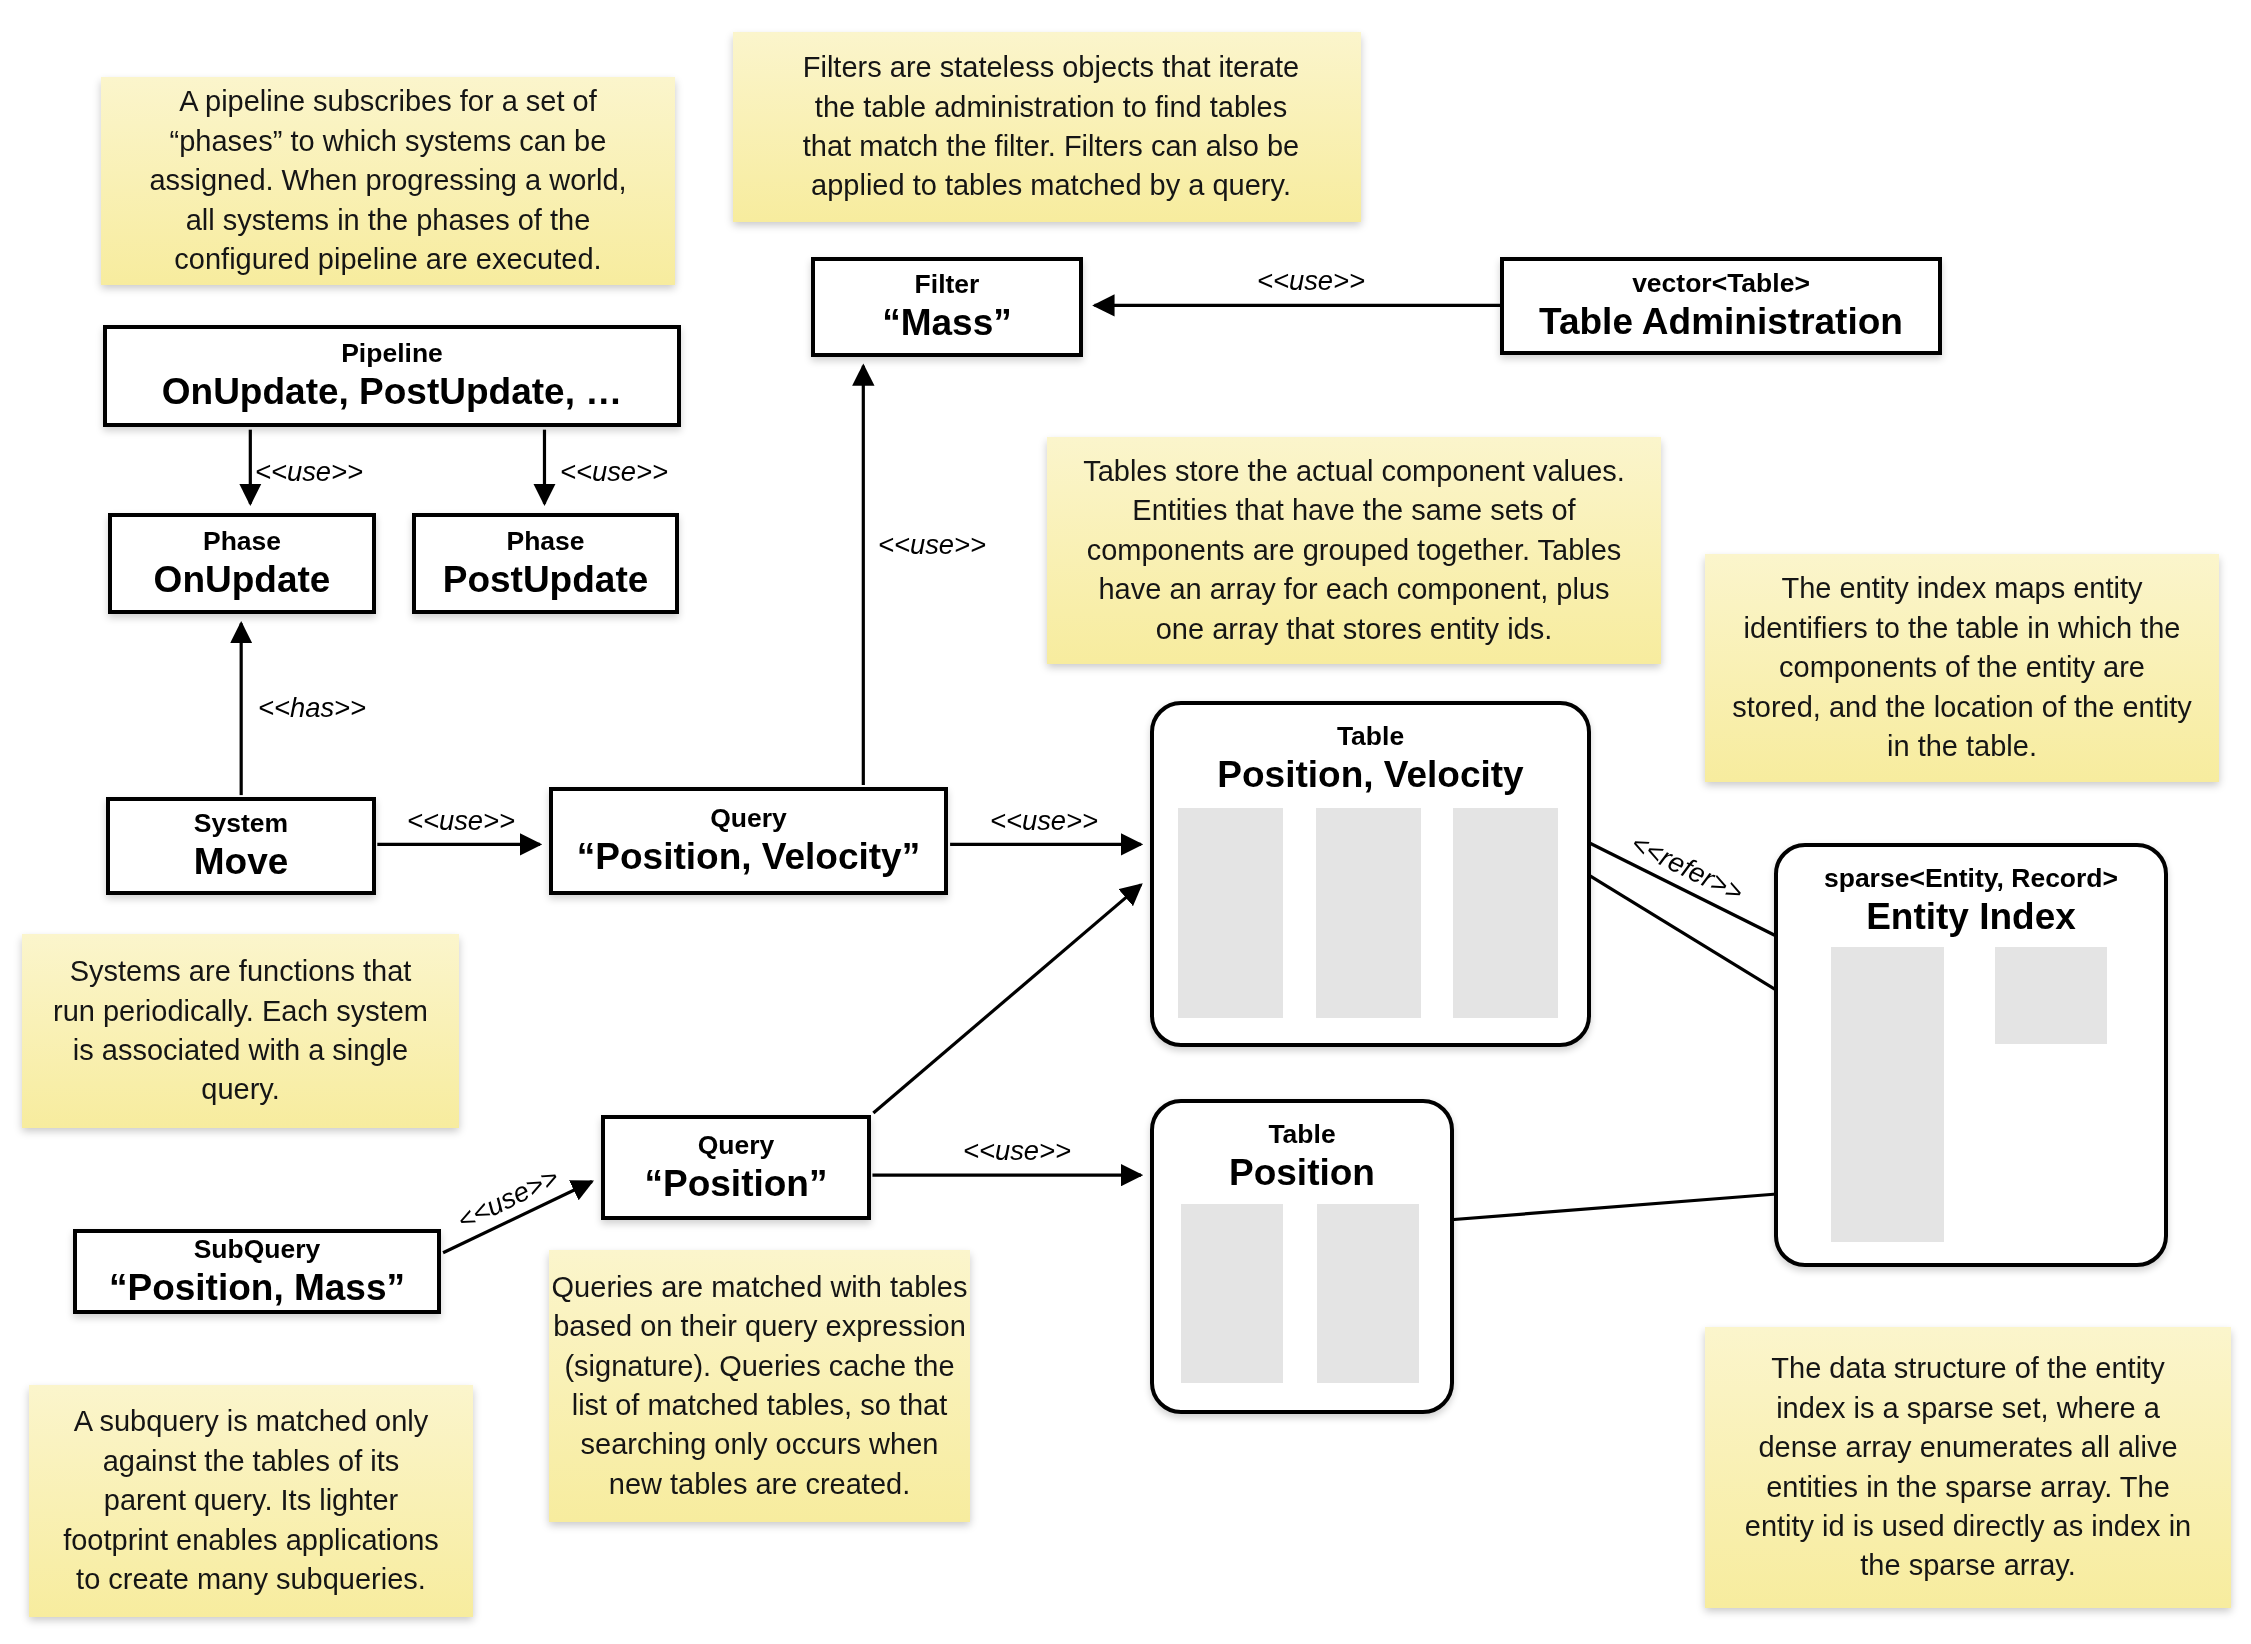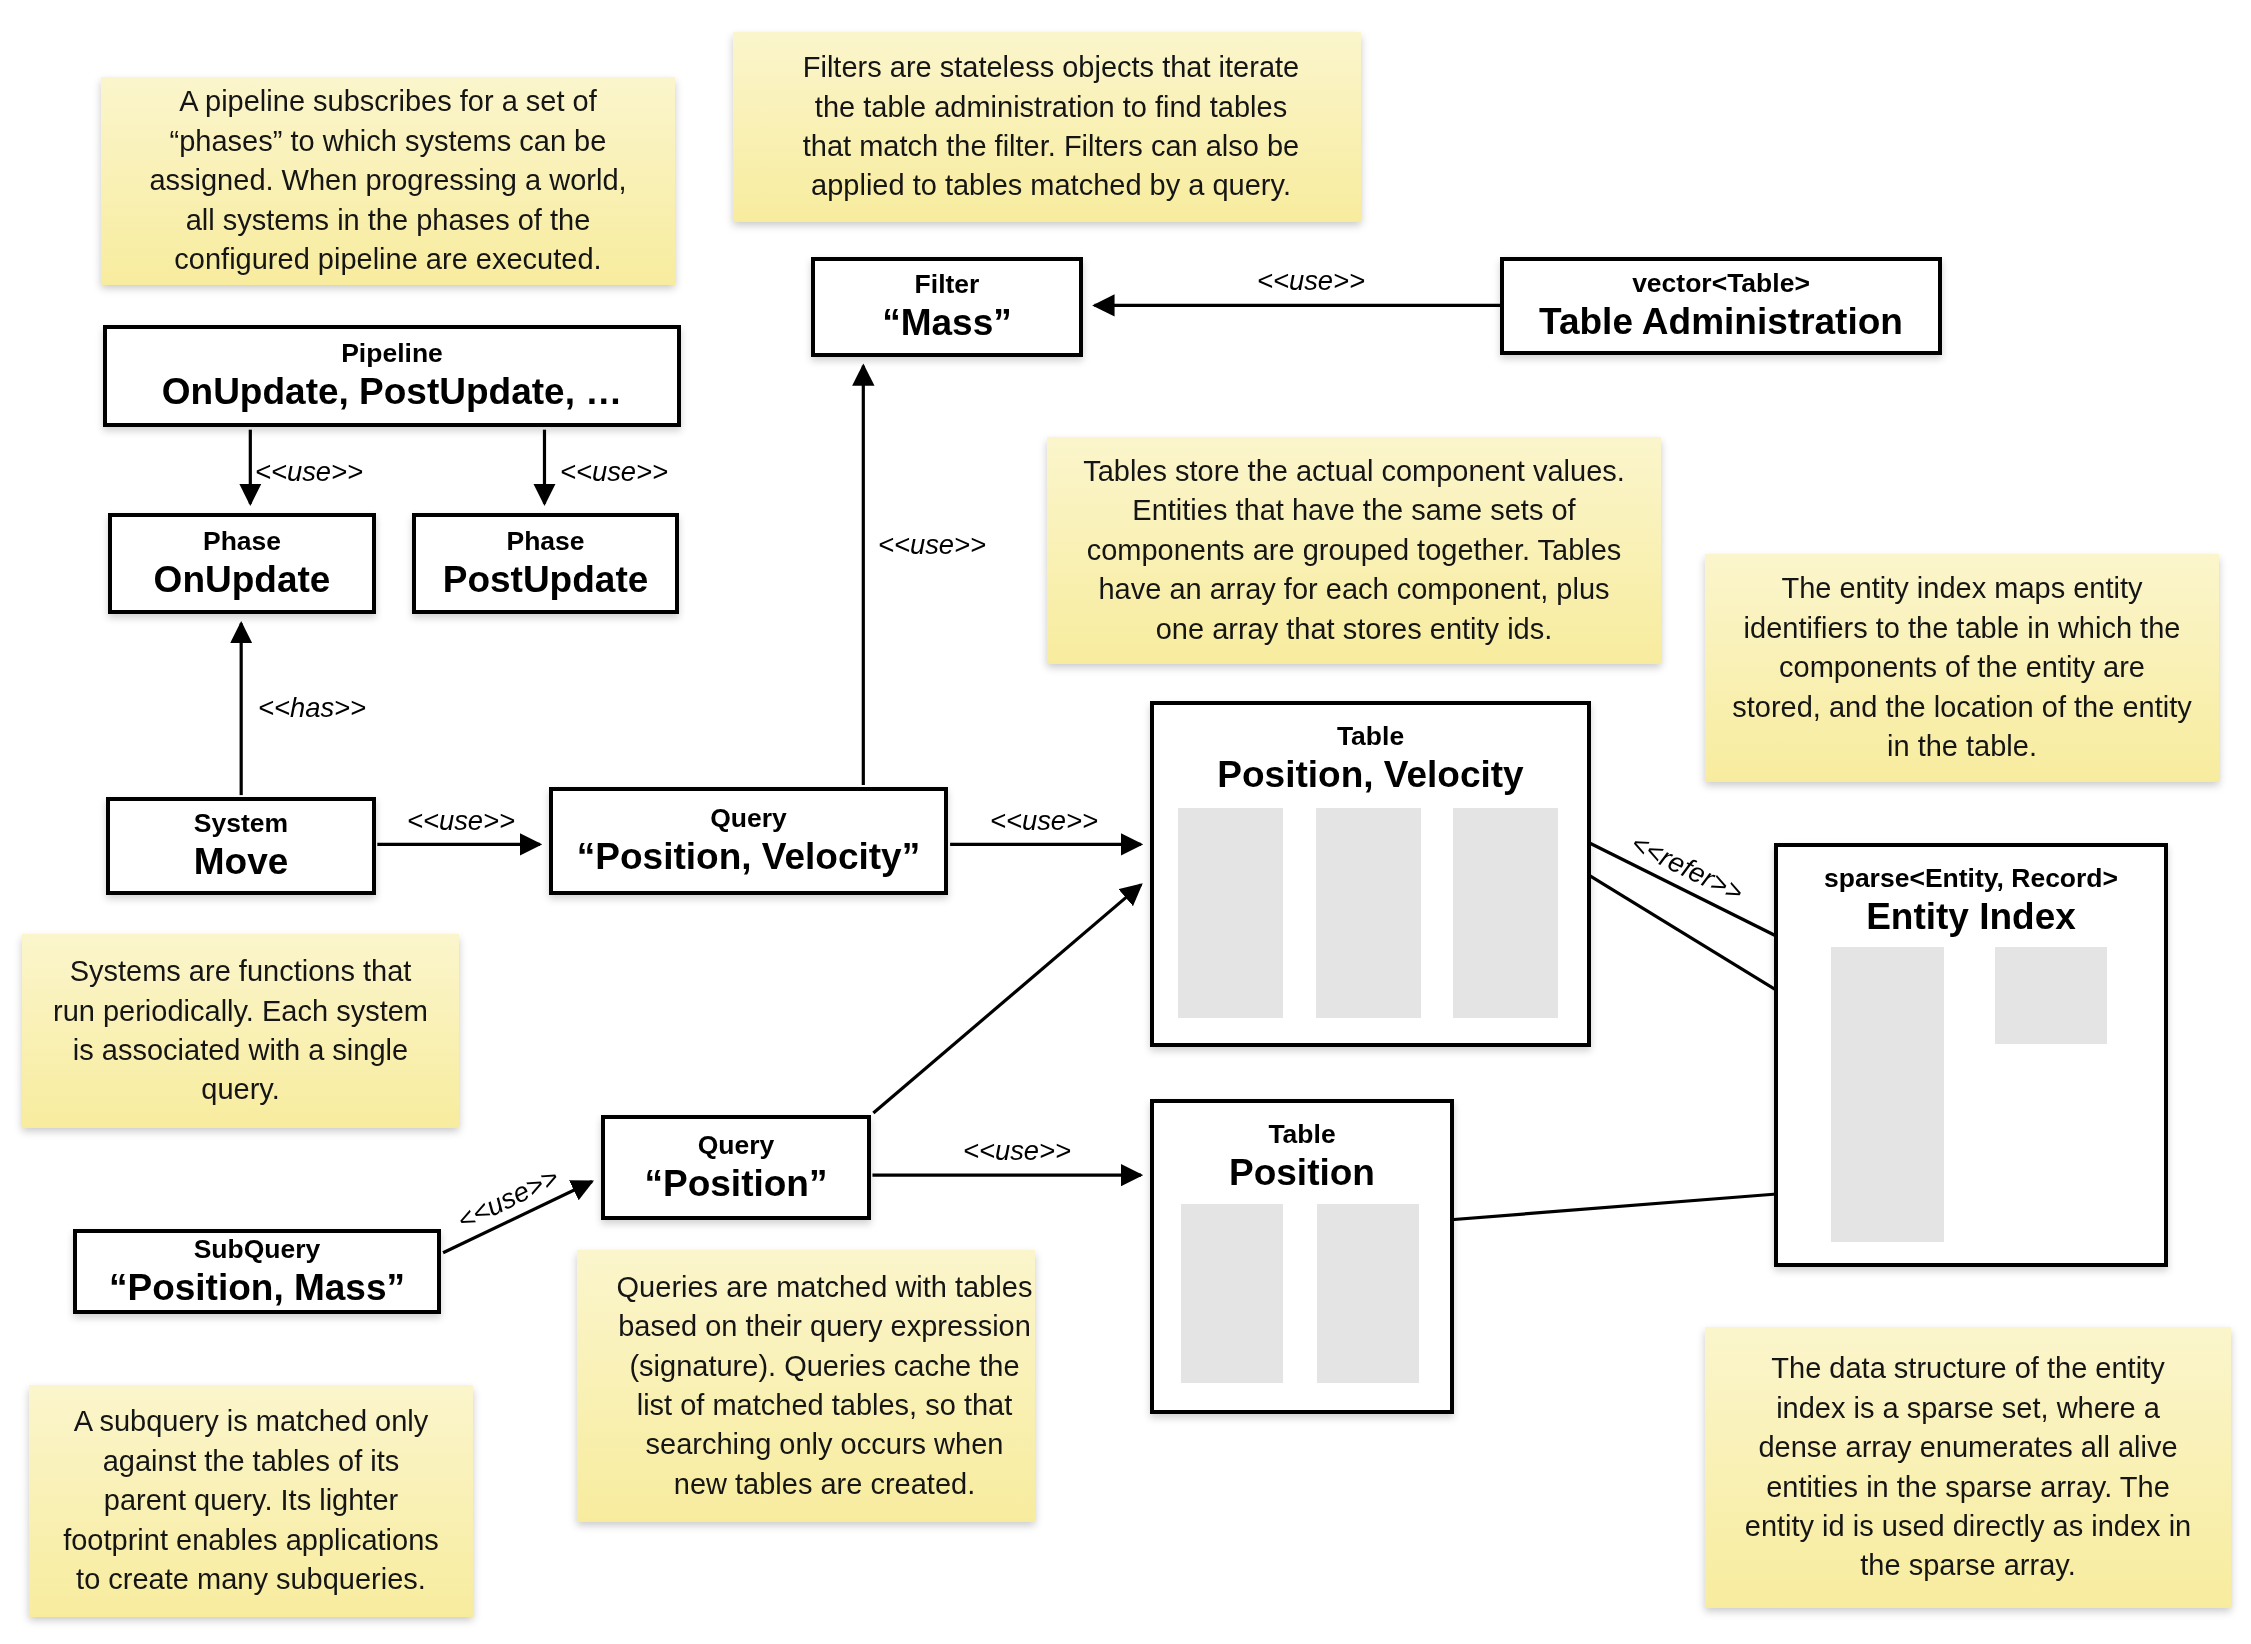--- a/index.html
+++ b/index.html
@@ -27,21 +27,21 @@
     position:absolute;
     background:#ffffff;
     border:4.6px solid var(--line-black,#000);
     box-sizing:border-box;
     box-shadow:0 3.7px 7.3px rgba(0,0,0,0.18);
     display:flex;flex-direction:column;align-items:center;justify-content:center;
     text-align:center;color:#000;
   }
   .ubox .t{font-size:26.5px;font-weight:bold;line-height:1.25;}
   .ubox .n{font-size:37px;font-weight:bold;line-height:1.2;}
-  .ubox.tall{justify-content:flex-start;padding-top:14.6px;}
+  .ubox.tall{justify-content:flex-start;padding-top:14.6px;border-radius:31px;}
   .col{position:absolute;background:var(--array-gray,#E4E4E4);}
 
   .edge-label{
     position:absolute;
     transform:translate(-50%,-50%);
     font-style:italic;font-size:27.4px;color:#000;white-space:nowrap;
   }
   .edge-label.rot-up{transform:translate(-50%,-50%) rotate(-26deg);}
   .edge-label.rot-down{transform:translate(-50%,-50%) rotate(26deg);}
 </style>
@@ -90,21 +90,21 @@
 one array that stores entity ids.</div>
   <div class="note" style="left:1705px;top:554px;width:514px;height:228px;">The entity index maps entity
 identifiers to the table in which the
 components of the entity are
 stored, and the location of the entity
 in the table.</div>
   <div class="note" style="left:22px;top:934px;width:437px;height:194px;">Systems are functions that
 run periodically. Each system
 is associated with a single
 query.</div>
-  <div class="note" style="left:577px;top:1250px;width:421px;height:272px;padding-left:37px;">Queries are matched with tables
+  <div class="note" style="left:549px;top:1250px;width:421px;height:272px;">Queries are matched with tables
 based on their query expression
 (signature). Queries cache the
 list of matched tables, so that
 searching only occurs when
 new tables are created.</div>
   <div class="note" style="left:29px;top:1385px;width:444px;height:232px;">A subquery is matched only
 against the tables of its
 parent query. Its lighter
 footprint enables applications
 to create many subqueries.</div>

